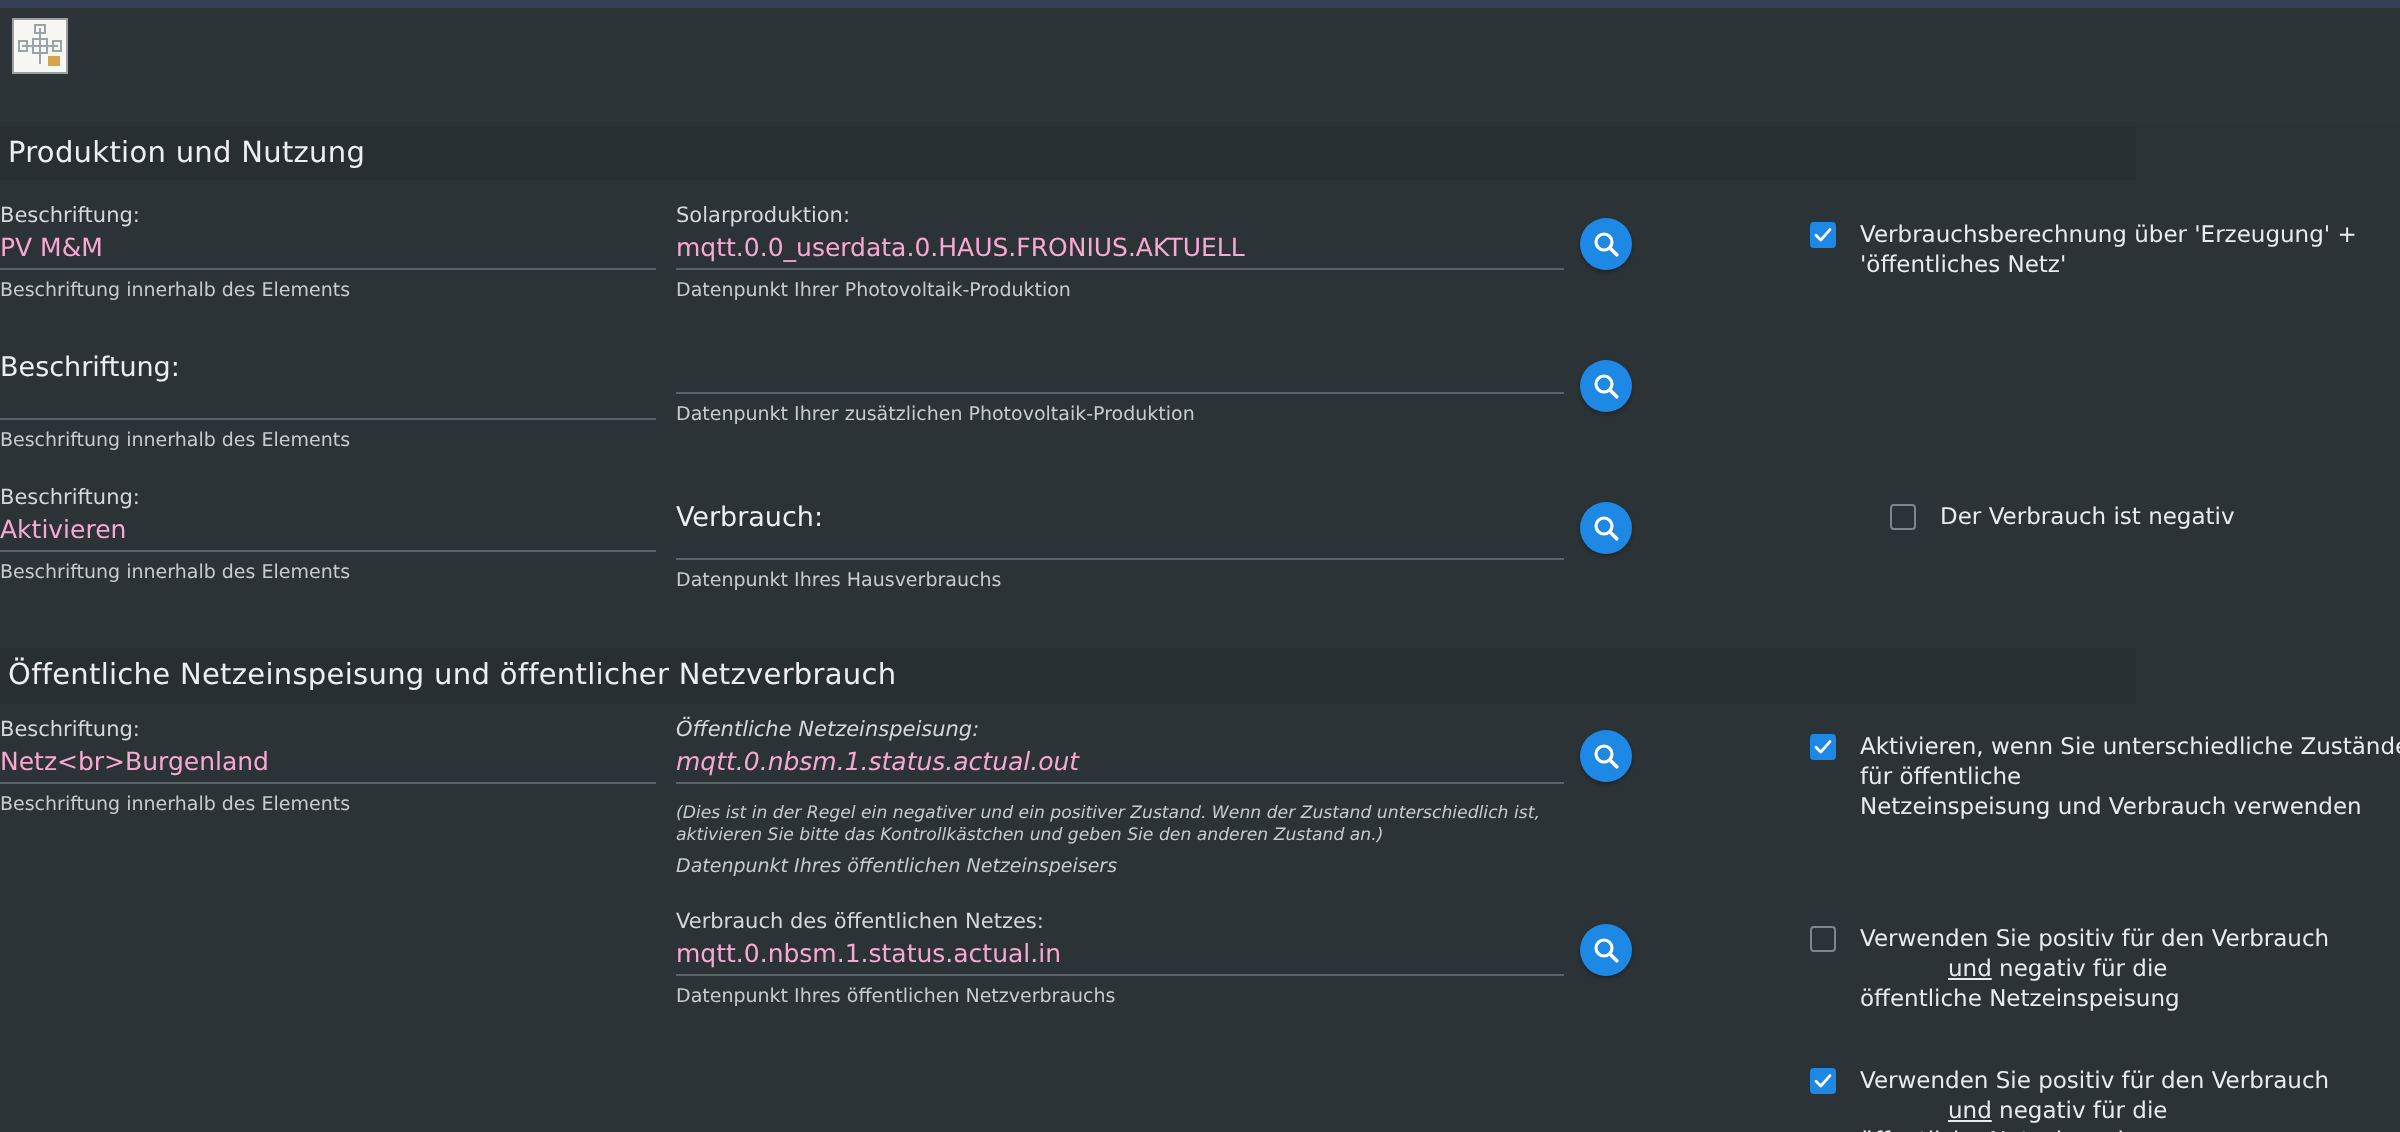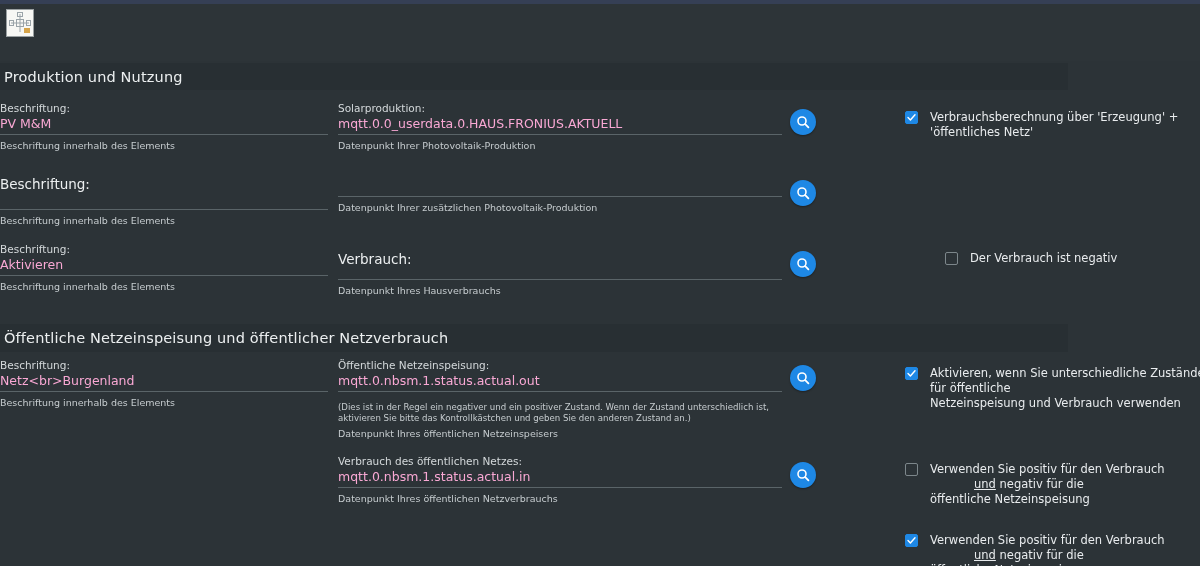--- a/index.html
+++ b/index.html
@@ -174,21 +174,21 @@
     <span class="t">Öffentliche Netzeinspeisung und öffentlicher Netzverbrauch</span>
   </div>
 
   <div class="fld" style="left:0px;top:359px;width:328px;">
     <div class="lab">Beschriftung:</div>
     <div class="val">Netz&lt;br&gt;Burgenland</div>
     <div class="line"></div>
     <div class="hint">Beschriftung innerhalb des Elements</div>
   </div>
 
-  <div class="fld" style="left:338px;top:359px;width:444px;">
+  <div class="fld" style="left:338px;top:359px;width:444px;font-style:italic;">
     <div class="lab">Öffentliche Netzeinspeisung:</div>
     <div class="val">mqtt.0.nbsm.1.status.actual.out</div>
     <div class="line"></div>
     <div class="hint wrap" style="padding-top:10px;font-size:8.6px;line-height:10.5px;">
       <span>(Dies ist in der Regel ein negativer und ein positiver Zustand. Wenn der Zustand unterschiedlich ist, aktivieren Sie bitte das</span>
       <span>Kontrollkästchen und geben Sie den anderen Zustand an.)</span>
     </div>
     <div class="hint">Datenpunkt Ihres öffentlichen Netzeinspeisers</div>
   </div>
   <button class="srch" style="left:790px;top:365px;">

